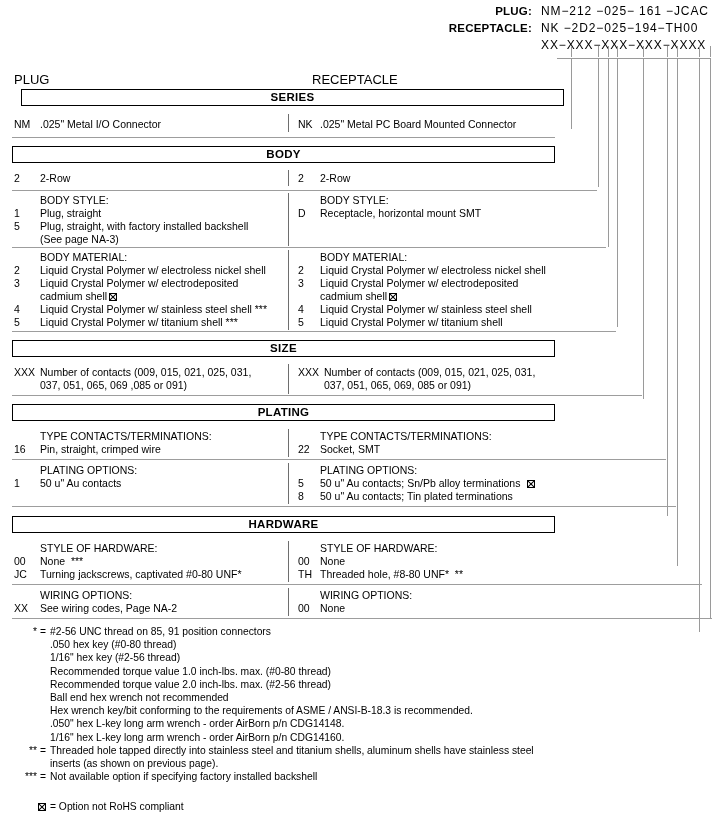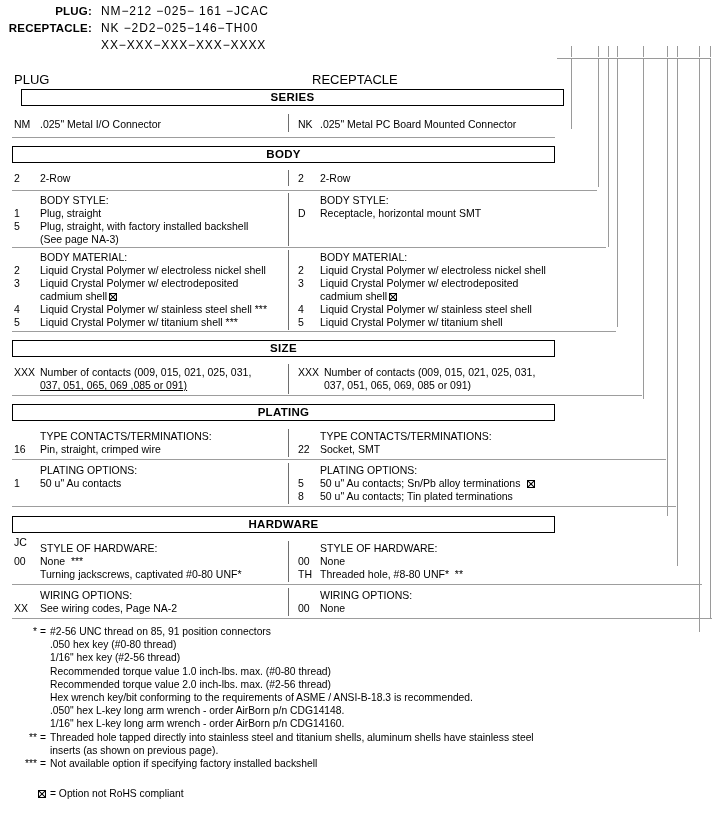--- a/index.html
+++ b/index.html
@@ -15,23 +15,23 @@
   }
 
   
   .pn-header {
     position: absolute;
     top: 4px; left: 0; width: 717px;
     text-align: right;
   }
   .pn-row {
     display: flex;
+    justify-content: flex-end;
     align-items: baseline;
     height: 17px;
-    padding-right: 6px;
   }
   .pn-label {
     font-size: 11.5px;
     font-weight: bold;
     letter-spacing: .2px;
     text-align: right;
     width: 92px;
     margin-right: 9px;
   }
   .pn-value {
@@ -157,21 +157,21 @@
 </head>
 <body>
 
 <div class="pn-header">
   <div class="pn-row">
     <span class="pn-label">PLUG:</span>
     <span class="pn-value">NM−212 −025− 161 −JCAC</span>
   </div>
   <div class="pn-row">
     <span class="pn-label">RECEPTACLE:</span>
-    <span class="pn-value">NK −2D2−025−146−TH00</span>
+    <span class="pn-value">NK −2D2−025−194−TH00</span>
   </div>
   <div class="pn-row">
     <span class="pn-label"></span>
     <span class="pn-value">XX−XXX−XXX−XXX−XXXX</span>
   </div>
 </div>
 
 <div class="ticks">
   <div class="tick" style="left:571px"></div>
   <div class="tick" style="left:598px"></div>
@@ -247,21 +247,21 @@
   <div class="cell" style="left:320px; top:290px;"><span>cadmium shell</span><span class="rohs"></span></div>
   <div class="code" style="left:298px; top:303px;">4</div>
   <div class="cell" style="left:320px; top:303px;">Liquid Crystal Polymer w/ stainless steel shell</div>
   <div class="code" style="left:298px; top:316px;">5</div>
   <div class="cell" style="left:320px; top:316px;">Liquid Crystal Polymer w/ titanium shell</div>
   <div class="rule" style="top:331px; width:604px;"></div>
 
   <div class="bar" style="top:340px;">SIZE</div>
   <div class="code" style="left:14px;  top:366px;">XXX</div>
   <div class="cell" style="left:40px;  top:366px;">Number of contacts (009, 015, 021, 025, 031,</div>
-  <div class="cell" style="left:40px;  top:379px;text-decoration:underline;">037, 051, 065, 069 ,085 or 091)</div>
+  <div class="cell" style="left:40px;  top:379px;">037, 051, 065, 069 ,085 or 091)</div>
   <div class="divider" style="left:288px; top:364px; height:30px;"></div>
   <div class="code" style="left:298px; top:366px;">XXX</div>
   <div class="cell" style="left:324px; top:366px;">Number of contacts (009, 015, 021, 025, 031,</div>
   <div class="cell" style="left:324px; top:379px;">037, 051, 065, 069, 085 or 091)</div>
   <div class="rule" style="top:395px; width:630px;"></div>
 
   <div class="bar" style="top:404px;">PLATING</div>
   <div class="subhead" style="left:40px;  top:430px;">TYPE CONTACTS/TERMINATIONS:</div>
   <div class="code" style="left:14px;  top:443px;">16</div>
   <div class="cell" style="left:40px;  top:443px;">Pin, straight, crimped wire</div>
@@ -279,21 +279,21 @@
   <div class="code" style="left:298px; top:477px;">5</div>
   <div class="cell" style="left:320px; top:477px;"><span>50 u" Au contacts; Sn/Pb alloy terminations</span><span class="rohs" style="margin-left:7px"></span></div>
   <div class="code" style="left:298px; top:490px;">8</div>
   <div class="cell" style="left:320px; top:490px;">50 u" Au contacts; Tin plated terminations</div>
   <div class="rule" style="top:506px; width:664px;"></div>
 
   <div class="bar" style="top:516px;">HARDWARE</div>
   <div class="subhead" style="left:40px;  top:542px;">STYLE OF HARDWARE:</div>
   <div class="code" style="left:14px;  top:555px;">00</div>
   <div class="cell" style="left:40px;  top:555px;">None  ***</div>
-  <div class="code" style="left:14px;  top:536px;">JC</div>
+  <div class="code" style="left:14px;  top:568px;">JC</div>
   <div class="cell" style="left:40px;  top:568px;">Turning jackscrews, captivated #0-80 UNF*</div>
   <div class="divider" style="left:288px; top:541px; height:41px;"></div>
   <div class="subhead" style="left:320px; top:542px;">STYLE OF HARDWARE:</div>
   <div class="code" style="left:298px; top:555px;">00</div>
   <div class="cell" style="left:320px; top:555px;">None</div>
   <div class="code" style="left:298px; top:568px;">TH</div>
   <div class="cell" style="left:320px; top:568px;">Threaded hole, #8-80 UNF*  **</div>
   <div class="rule" style="top:584px; width:690px;"></div>
 
   <div class="subhead" style="left:40px;  top:589px;">WIRING OPTIONS:</div>
@@ -309,20 +309,21 @@
 <div class="notes">
 
   <div class="note-line">
     <span class="note-mark">* =</span>
     <span class="note-text">#2-56 UNC thread on 85, 91 position connectors</span>
   </div>
   <div class="note-line"><span class="note-mark"></span><span class="note-text">.050 hex key (#0-80 thread)</span></div>
   <div class="note-line"><span class="note-mark"></span><span class="note-text">1/16" hex key (#2-56 thread)</span></div>
   <div class="note-line"><span class="note-mark"></span><span class="note-text">Recommended torque value 1.0 inch-lbs. max. (#0-80 thread)</span></div>
   <div class="note-line"><span class="note-mark"></span><span class="note-text">Recommended torque value 2.0 inch-lbs. max. (#2-56 thread)</span></div>
+  <div class="note-line"><span class="note-mark"></span><span class="note-text">Ball end hex wrench not recommended</span></div>
   <div class="note-line"><span class="note-mark"></span><span class="note-text">Hex wrench key/bit conforming to the requirements of ASME / ANSI-B-18.3 is recommended.</span></div>
   <div class="note-line"><span class="note-mark"></span><span class="note-text">.050" hex L-key long arm wrench - order AirBorn p/n CDG14148.</span></div>
   <div class="note-line"><span class="note-mark"></span><span class="note-text">1/16" hex L-key long arm wrench - order AirBorn p/n CDG14160.</span></div>
 
   <div class="note-line">
     <span class="note-mark">** =</span>
     <span class="note-text">Threaded hole tapped directly into stainless steel and titanium shells, aluminum shells have stainless steel</span>
   </div>
   <div class="note-line"><span class="note-mark"></span><span class="note-text">inserts (as shown on previous page).</span></div>
 

